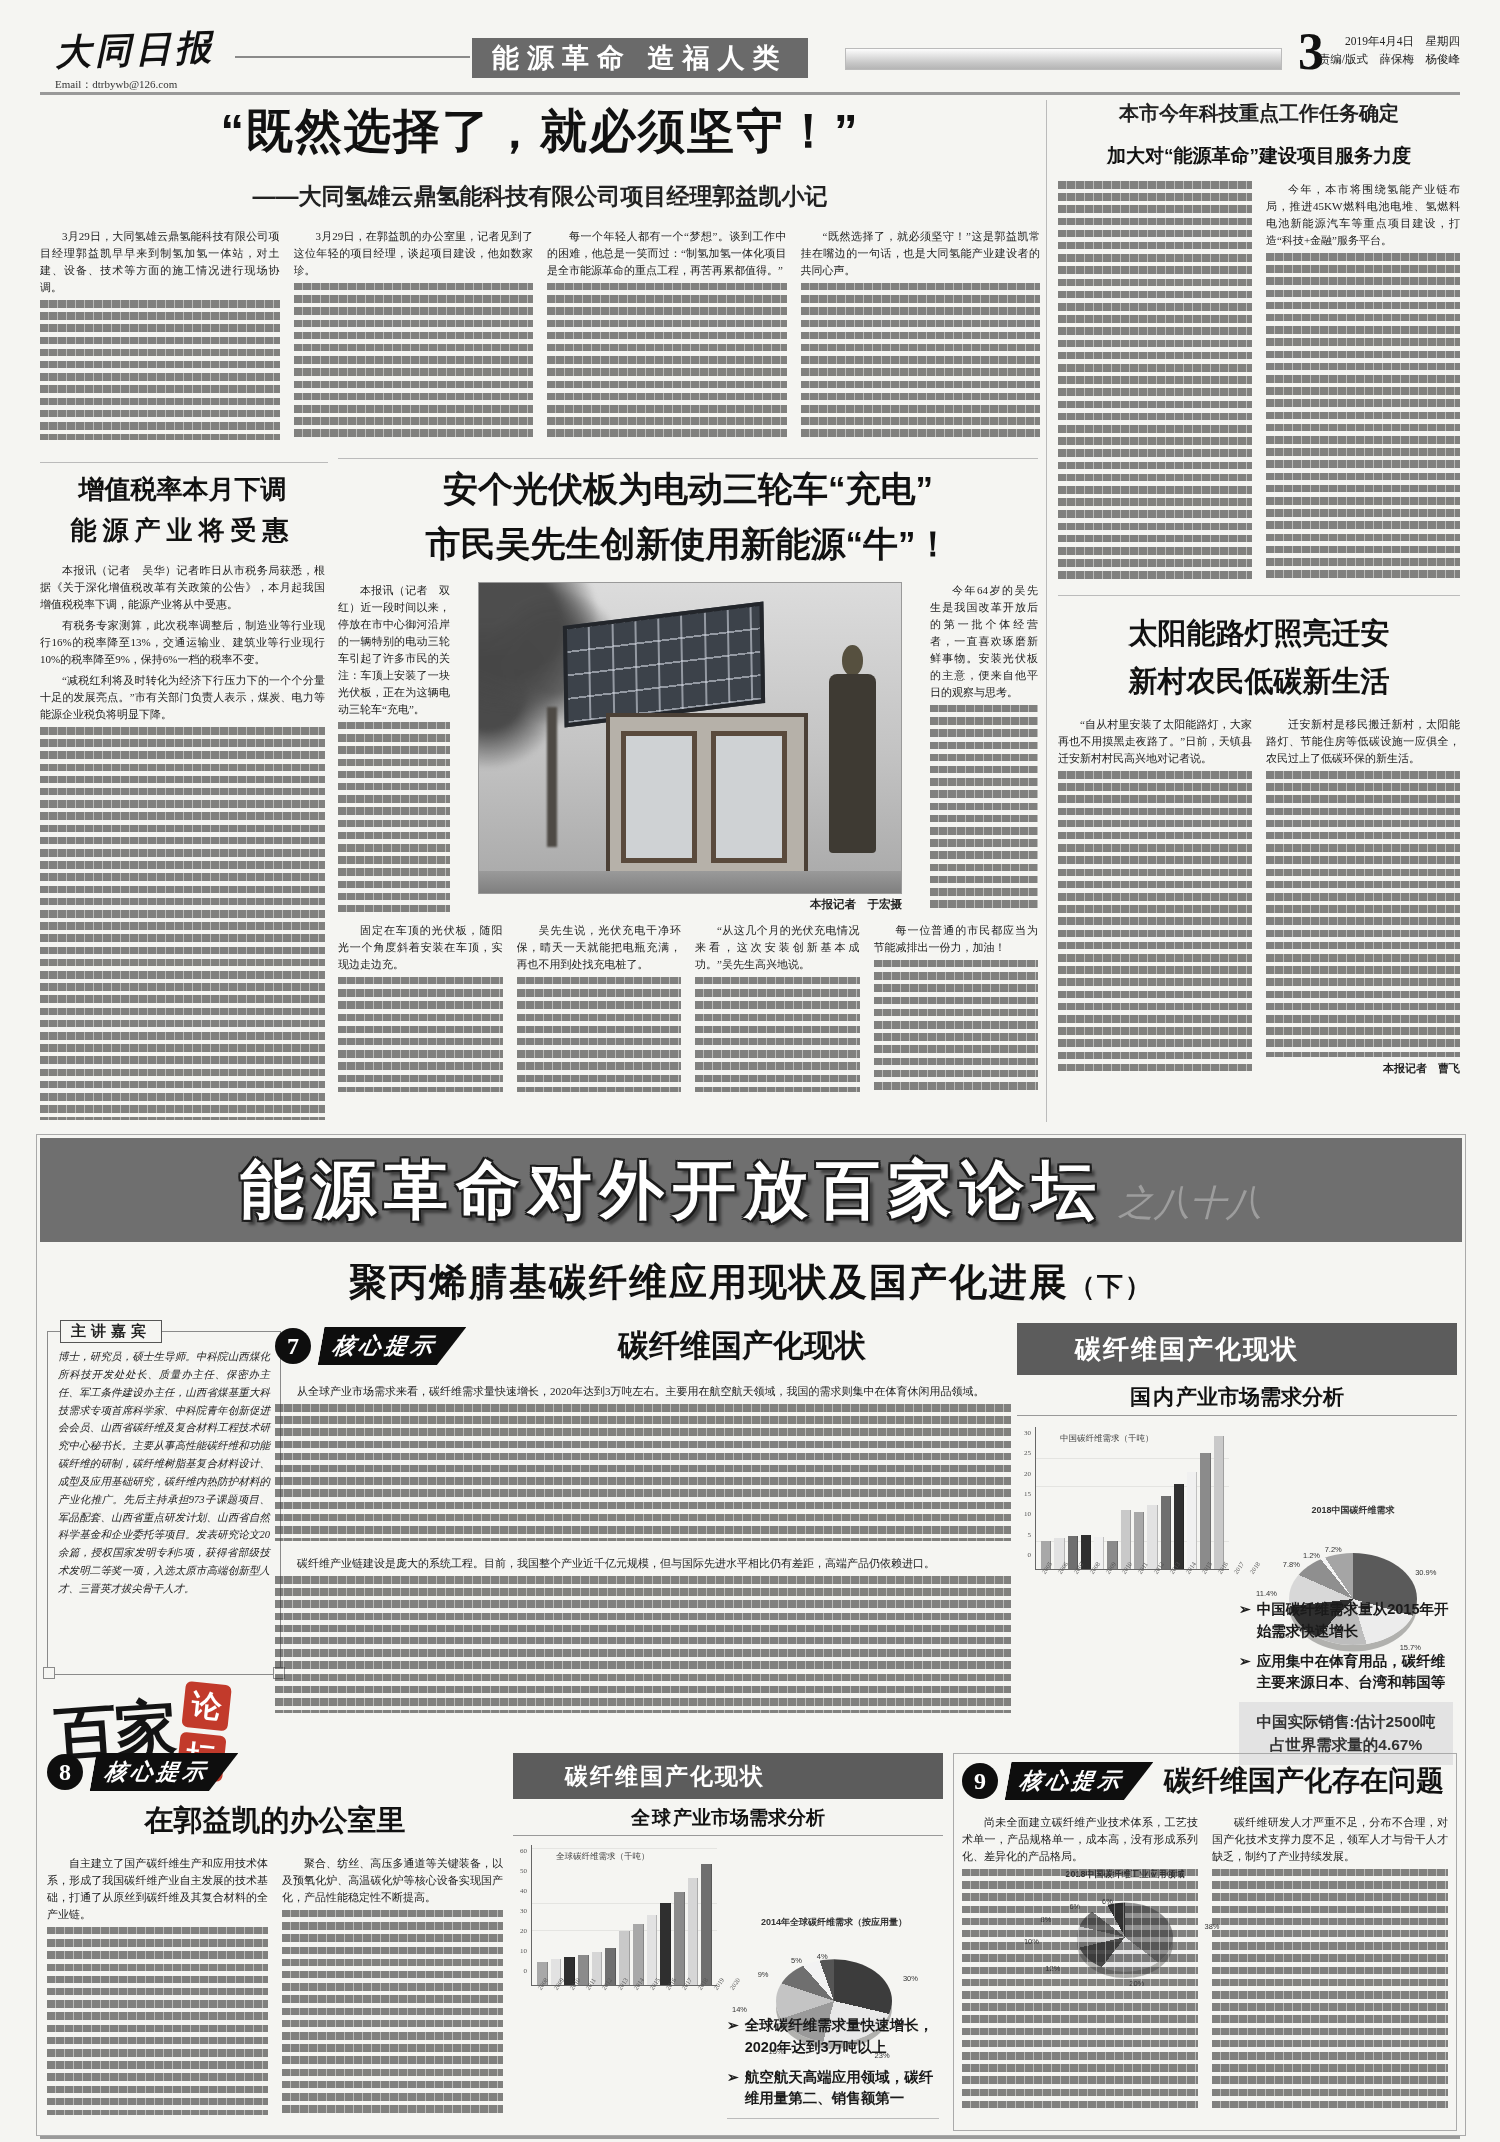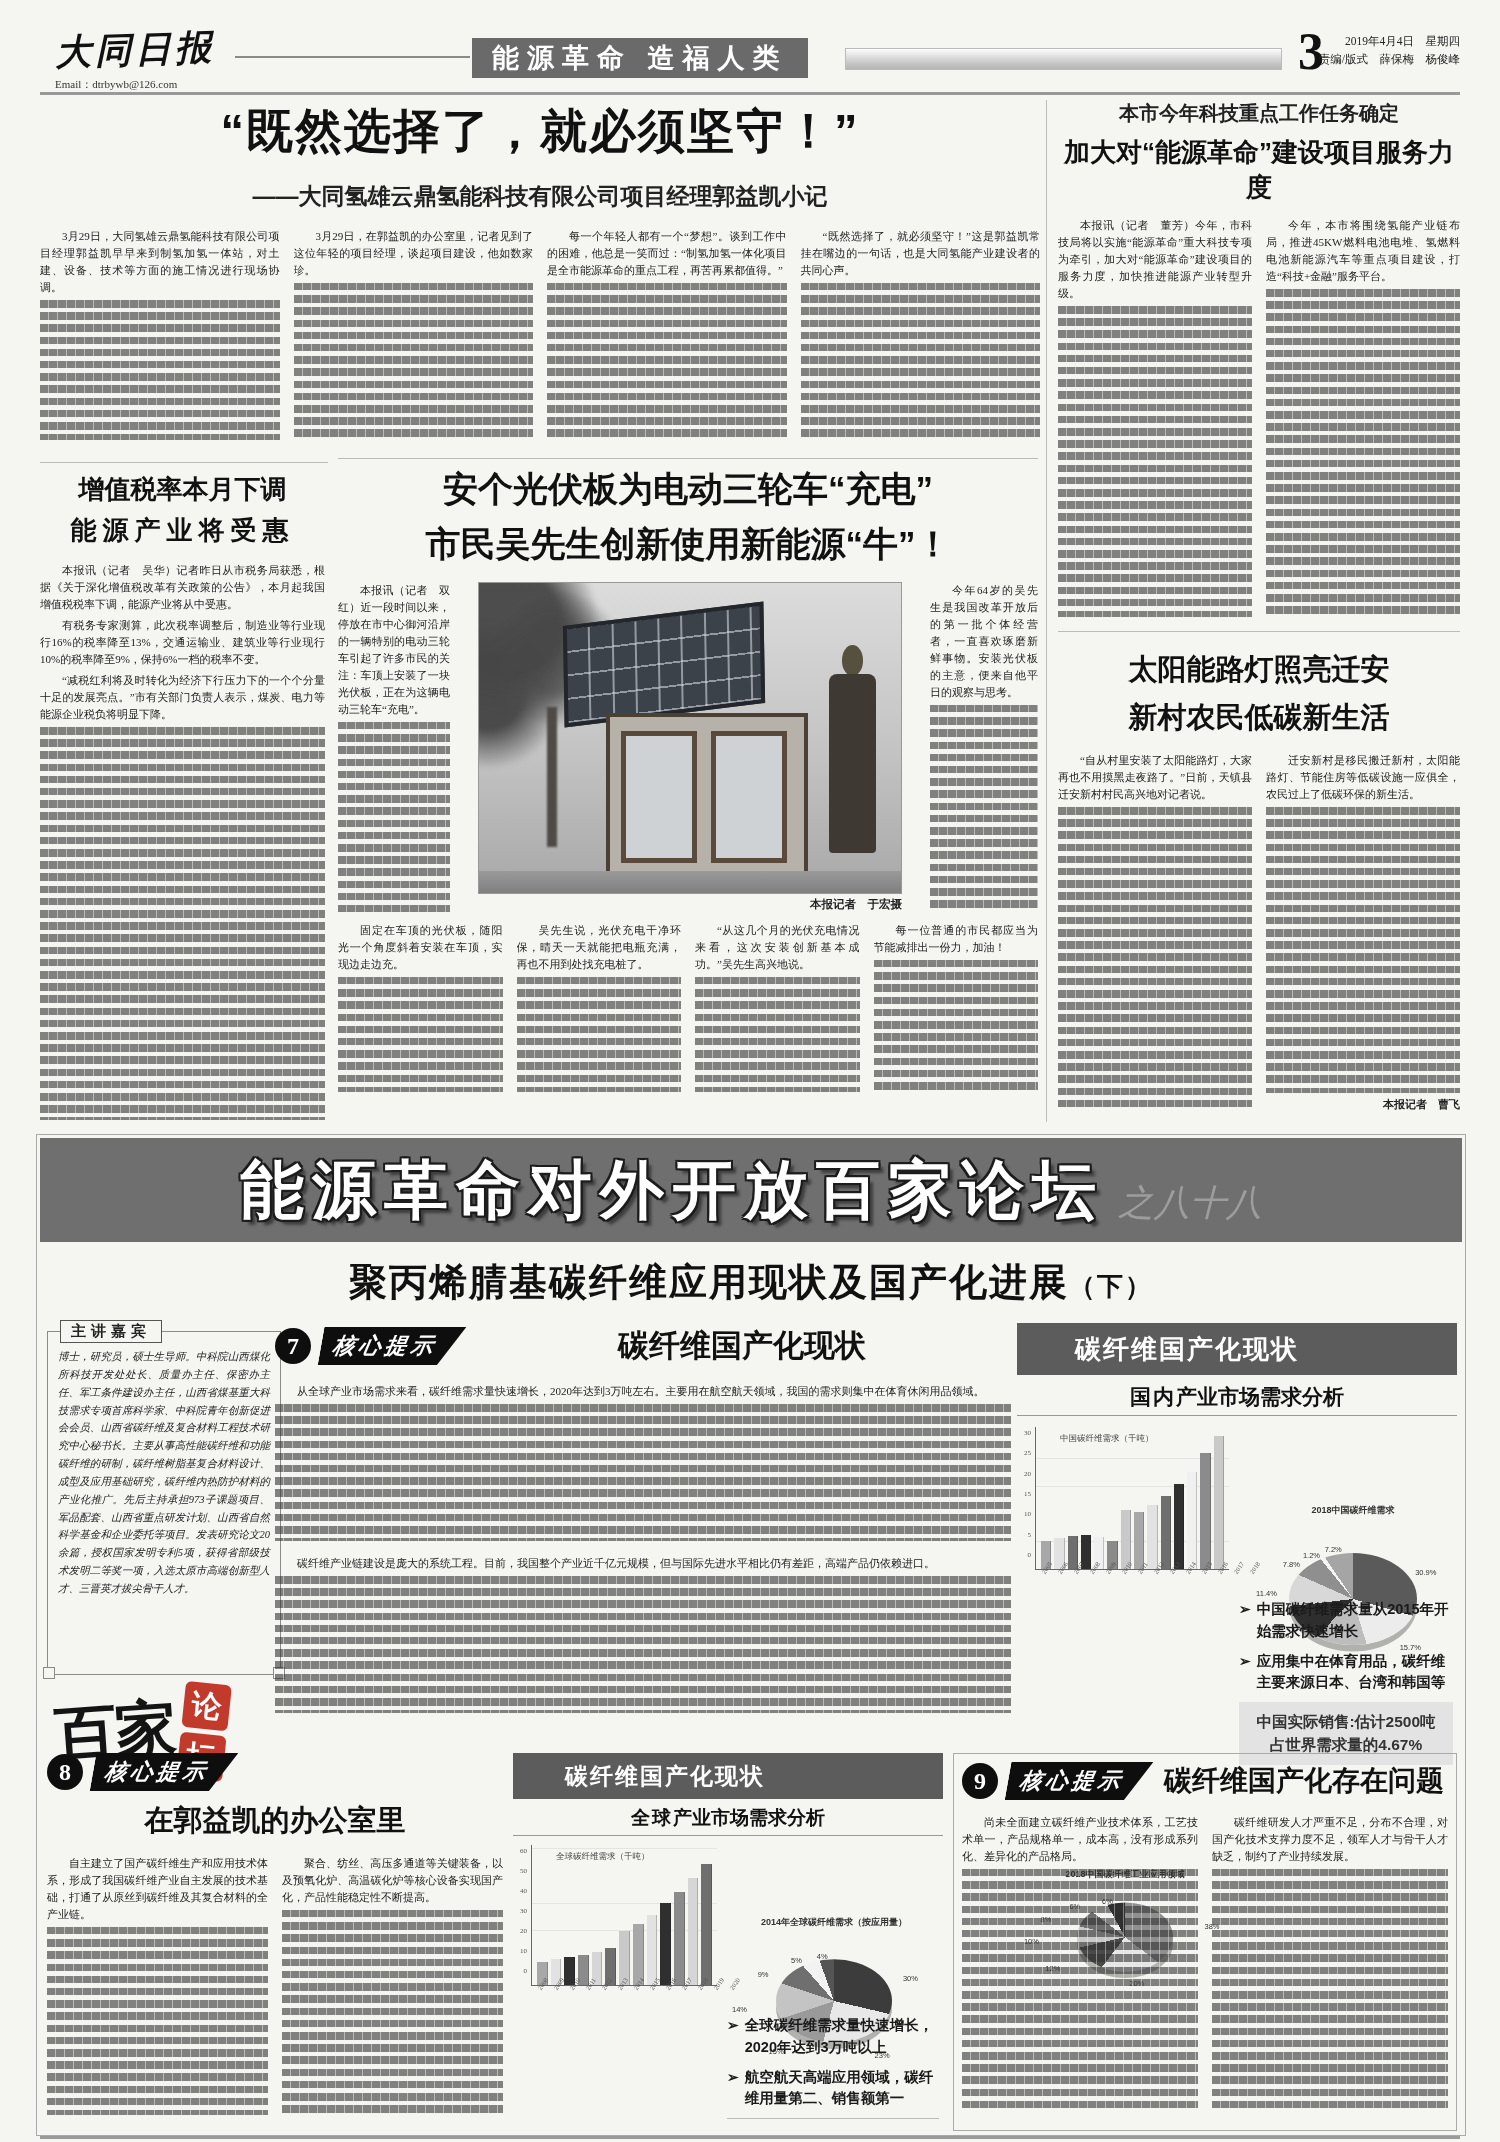--- a/index.html
+++ b/index.html
@@ -199,24 +199,23 @@
         </div>
       <div class="col">
           <p class="lead">每一位普通的市民都应当为节能减排出一份力，加油！</p>
           <div class="fill"></div>
         </div>
     </div>
   </div>
 
   <div class="abs" style="left:1058px;top:100px;width:402px;height:1022px;">
     <div class="kicker" style="font-size:20px;">本市今年科技重点工作任务确定</div>
-    <div class="headline" style="font-size:26px;margin-top:8px;">加大对“能源革命”建设项目服务力度</div>
+    <div class="headline" style="font-size:19px;margin-top:16px;">加大对“能源革命”建设项目服务力度</div>
     <div class="body-cols" style="margin-top:12px;height:400px;">
       <div class="col">
-          <p class="lead">本报讯（记者　董芳）今年，市科技局将以实施“能源革命”重大科技专项为牵引，加大对“能源革命”建设项目的服务力度，加快推进能源产业转型升级。</p>
           <div class="fill"></div>
         </div>
       <div class="col">
           <p class="lead">今年，本市将围绕氢能产业链布局，推进45KW燃料电池电堆、氢燃料电池新能源汽车等重点项目建设，打造“科技+金融”服务平台。</p>
           <div class="fill"></div>
         </div>
     </div>
     <div class="hruleline" style="margin-top:14px;"></div>
     <div class="headline" style="font-size:29px;margin-top:18px;">太阳能路灯照亮迁安</div>
     <div class="headline" style="font-size:29px;margin-top:8px;">新村农民低碳新生活</div>

